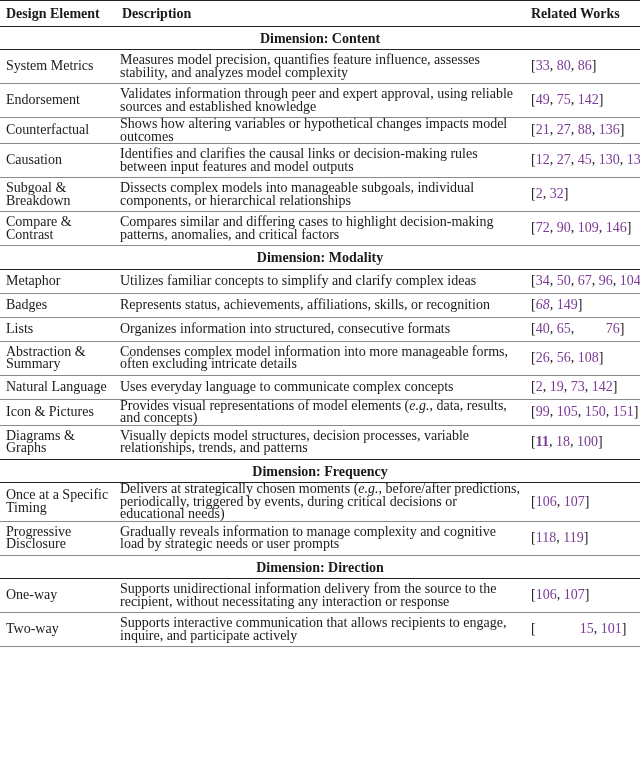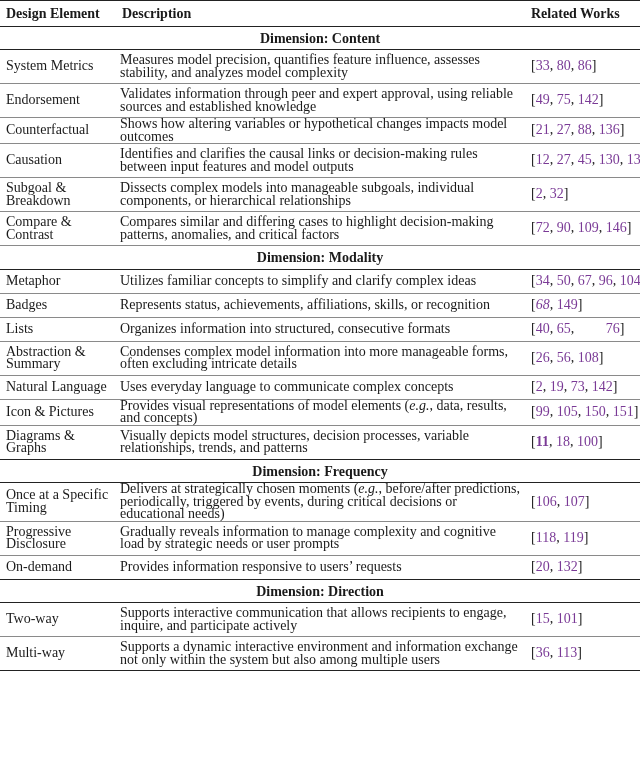--- a/index.html
+++ b/index.html
@@ -145,32 +145,27 @@
       <tr class="row h2">
         <td>Once at a Specific Timing</td>
         <td class="desc"><span>Delivers at strategically chosen moments (</span><em>e.g.</em><span>, before/after predictions, periodically, triggered by events, during critical decisions or educational needs)</span></td>
         <td class="refs"><span class="brk">[</span><span class="cite" style="color: rgb(122, 58, 150);">106</span><span class="brk">, </span><span class="cite" style="color: rgb(122, 58, 150);">107</span><span class="brk">]</span></td>
       </tr>
       <tr class="row h2">
         <td>Progressive Disclosure</td>
         <td class="desc">Gradually reveals information to manage complexity and cognitive load by strategic needs or user prompts</td>
         <td class="refs"><span class="brk">[</span><span class="cite" style="color: rgb(122, 58, 150);">118</span><span class="brk">, </span><span class="cite" style="color: rgb(122, 58, 150);">119</span><span class="brk">]</span></td>
       </tr>
-      <tr class="row h1 last">
-        <td>On-demand</td>
-        <td class="desc">Provides information responsive to users’ requests</td>
-        <td class="refs"><span class="brk">[</span><span class="cite" style="color: rgb(122, 58, 150);">20</span><span class="brk">, </span><span class="cite" style="color: rgb(122, 58, 150);">132</span><span class="brk">]</span></td>
-      </tr>
       <tr class="sec notfirst">
         <td colspan="3">Dimension: Direction</td>
       </tr>
       <tr class="row h2">
+        <td>One-way</td>
+        <td class="desc">Supports unidirectional information delivery from the source to the recipient, without necessitating any interaction or response</td>
+        <td class="refs"><span class="brk">[</span><span class="cite" style="color: rgb(122, 58, 150);">106</span><span class="brk">, </span><span class="cite" style="color: rgb(122, 58, 150);">107</span><span class="brk">]</span></td>
+      </tr>
+      <tr class="row h2">
         <td>Two-way</td>
         <td class="desc">Supports interactive communication that allows recipients to engage, inquire, and participate actively</td>
-        <td class="refs"><span class="brk">[</span><span class="cite" style="color: rgb(122, 58, 150);">15</span><span class="brk">, </span><span class="cite" style="color: rgb(122, 58, 150);">101</span><span class="brk">]</span></td>
-      </tr>
-      <tr class="row h2 last">
-        <td style="border-bottom: 1.8px solid rgb(34, 34, 34);">Multi-way</td>
-        <td class="desc" style="border-bottom: 1.8px solid rgb(34, 34, 34);">Supports a dynamic interactive environment and information exchange not only within the system but also among multiple users</td>
-        <td class="refs" style="border-bottom: 1.8px solid rgb(34, 34, 34);"><span class="brk">[</span><span class="cite" style="color: rgb(122, 58, 150);">36</span><span class="brk">, </span><span class="cite" style="color: rgb(122, 58, 150);">113</span><span class="brk">]</span></td>
+        <td class="refs"><span class="brk">[</span><span class="cite" style="color: rgb(122, 58, 150); margin-left: 44px;">15</span><span class="brk">, </span><span class="cite" style="color: rgb(122, 58, 150);">101</span><span class="brk">]</span></td>
       </tr>
     </tbody>
 </table>
 
 </body></html>

